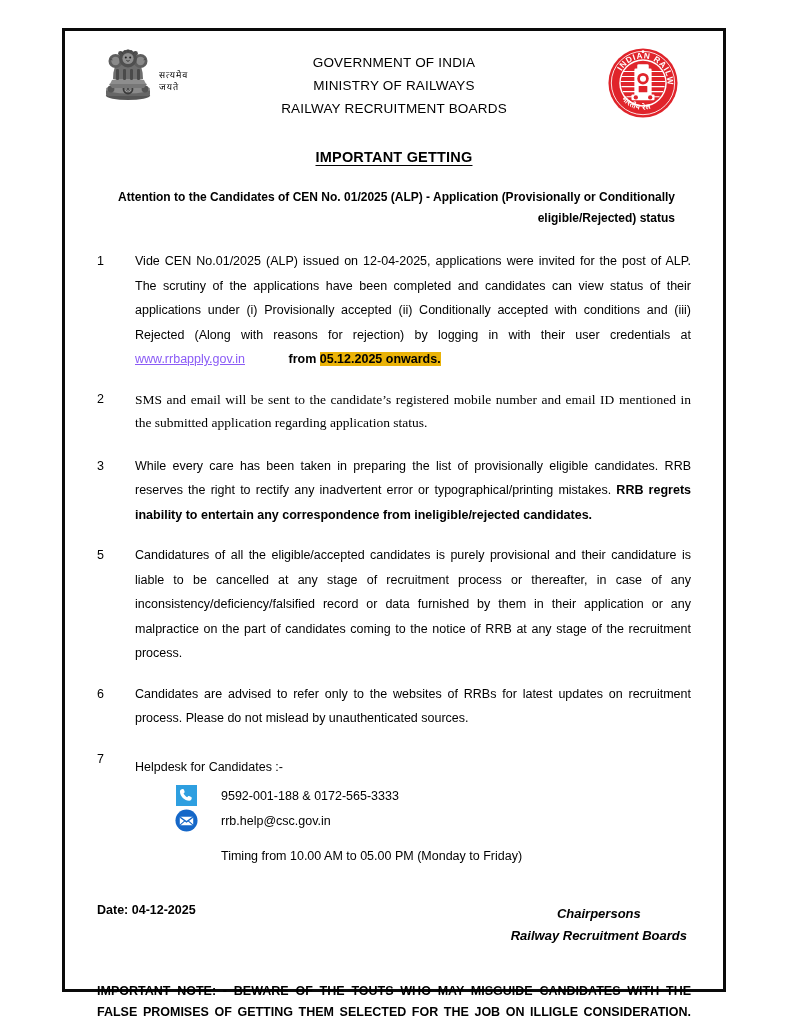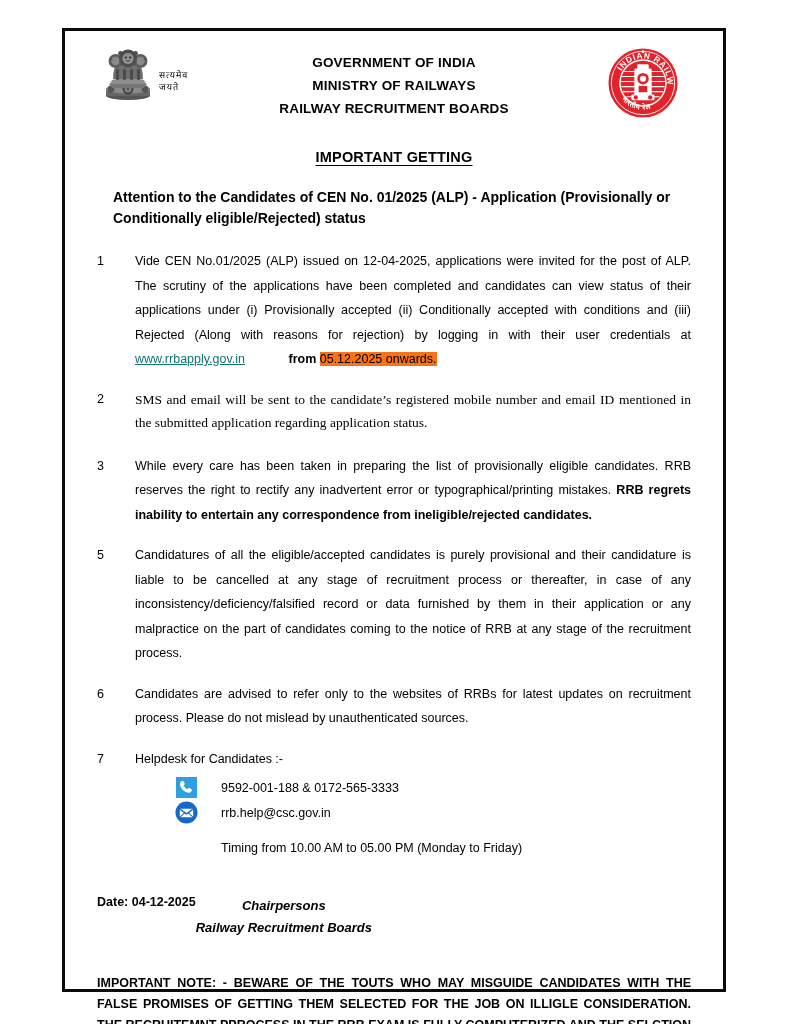--- a/index.html
+++ b/index.html
@@ -62,39 +62,39 @@
     justify-content: center;
     padding-top: 6px;
   }
   .header-titles {
     flex: 1;
     text-align: center;
     padding-top: 10px;
   }
   .header-titles div {
     font-size: 13.5px;
-    font-weight: bold;
+    font-weight: normal;
     letter-spacing: 0.2px;
     line-height: 23px;
     white-space: nowrap;
   }
 
   
   .notice-heading {
     text-align: center;
     font-size: 14.5px;
     font-weight: bold;
     text-decoration: underline;
     text-underline-offset: 3px;
     margin-top: 10px;
     letter-spacing: 0.2px;
   }
   .attention {
-    text-align: left;
-    font-size: 14px;
+    text-align: right;
+    font-size: 12px;
     font-weight: bold;
     line-height: 21px;
     margin: 22px 16px 0 16px;
   }
 
   
   .items {
     margin-top: 20px;
   }
   .item {
@@ -114,27 +114,27 @@
     text-align: justify;
     text-justify: inter-word;
   }
   .item-body.serif {
     font-family: "Liberation Serif", serif;
     font-size: 13.5px;
     line-height: 23px;
   }
   .item-body b { font-weight: bold; }
   .lnk {
-    color: #0f766e;
+    color: #8b5cf6;
     text-decoration: underline;
     margin-top: 20px;
   }
   .hl {
-    background: #f97316;
-    font-weight: normal;
+    background: #eab308;
+    font-weight: bold;
   }
   .bold-run { font-weight: bold; margin-left: 40px; }
 
   
   .helpdesk {
     margin-top: -4px;
     margin-left: 76px;
   }
   .hd-row {
     display: flex;
@@ -156,20 +156,21 @@
   .hd-timing {
     font-size: 12.5px;
     margin-top: 16px;
     padding-left: 48px;
     white-space: nowrap;
   }
 
   
   .signoff {
     display: flex;
+    justify-content: space-between;
     align-items: flex-start;
     margin-top: 40px;
   }
   .date-line {
     font-size: 12.5px;
     font-weight: bold;
     white-space: nowrap;
   }
   .chair {
     text-align: center;
@@ -350,21 +351,21 @@
           <div class="item-body">Candidatures of all the eligible/accepted candidates is purely provisional and their candidature is liable to be cancelled at any stage of recruitment process or thereafter, in case of any inconsistency/deficiency/falsified record or data furnished by them in their application or any malpractice on the part of candidates coming to the notice of RRB at any stage of the recruitment process.</div>
         </div>
 
         <div class="item">
           <div class="item-num">6</div>
           <div class="item-body">Candidates are advised to refer only to the websites of RRBs for latest updates on recruitment process. Please do not mislead by unauthenticated sources.</div>
         </div>
 
         <div class="item" style="margin-bottom:8px;">
           <div class="item-num">7</div>
-          <div class="item-body" style="text-align:left;">Helpdesk for Candidates :-</div>
+          <div class="item-body" style="text-align:left;margin-top:8px;">Helpdesk for Candidates :-</div>
         </div>
       </div>
 
       <div class="helpdesk">
 
         <div class="hd-row">
           <span class="hd-icon">
             <svg width="21" height="21" viewBox="0 0 24 24" aria-hidden="true">
               <rect x="0" y="0" width="24" height="24" fill="#2e9fe0"></rect>
               <path d="M7.6 4.5c1 0 1.3.5 1.6 1.3l.6 1.7c.2.6.1 1-.3 1.4l-.9.9c.9 1.8 2.3 3.2 4.1 4.1l.9-.9c.4-.4.8-.5 1.4-.3l1.7.6c.8.3 1.3.6 1.3 1.6 0 1.6-1.3 3.1-2.9 3.1-5.3 0-10.6-5.3-10.6-10.6 0-1.6 1.5-2.9 3.1-2.9z" fill="#ffffff"></path>

